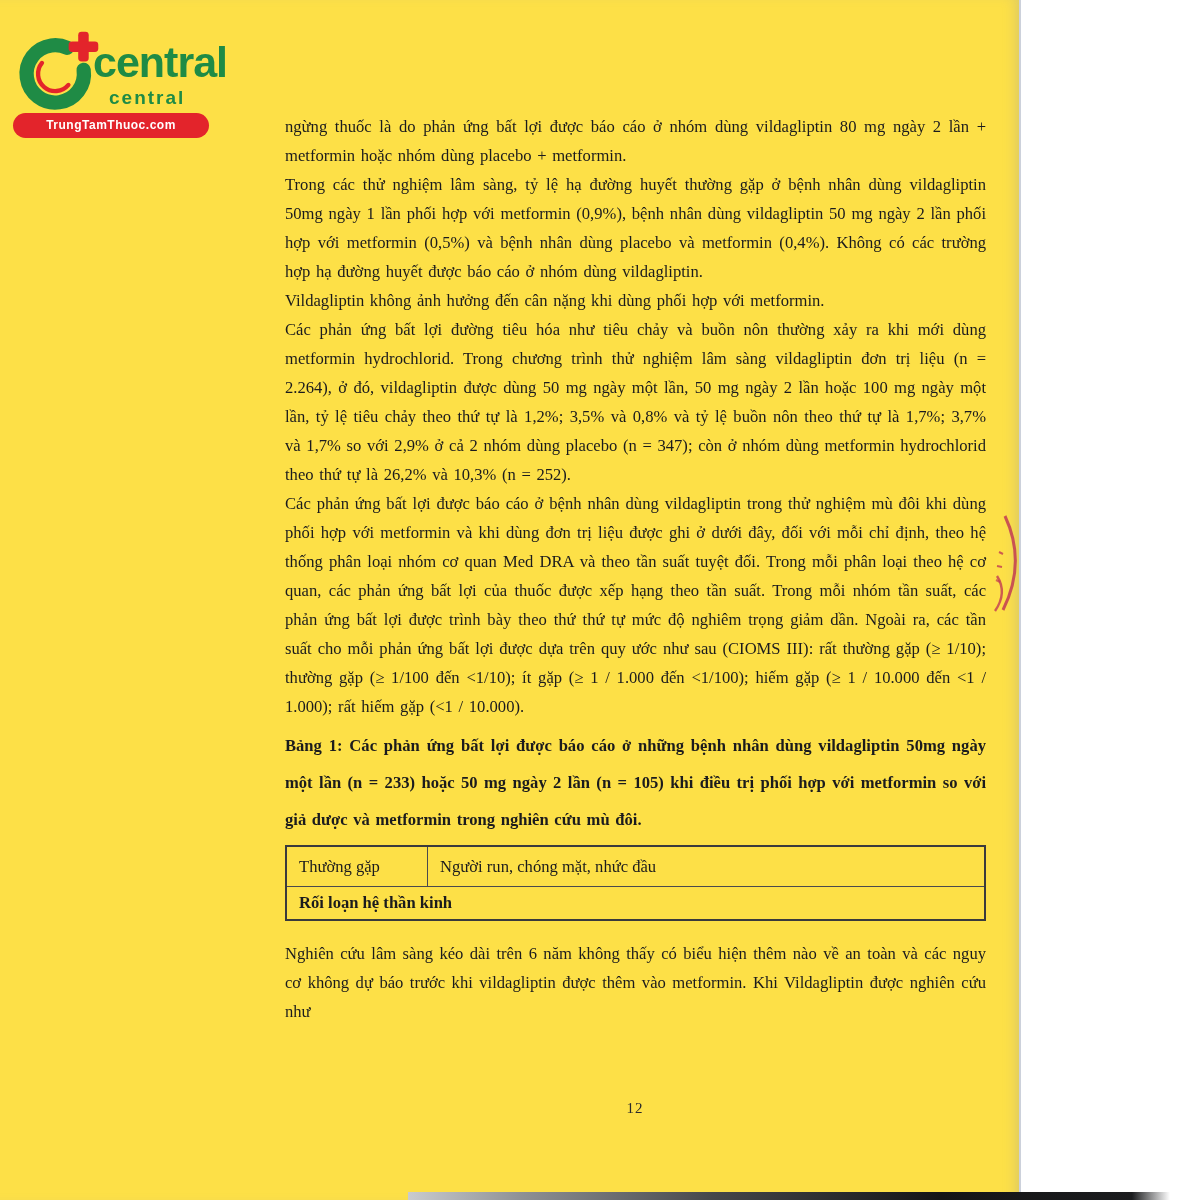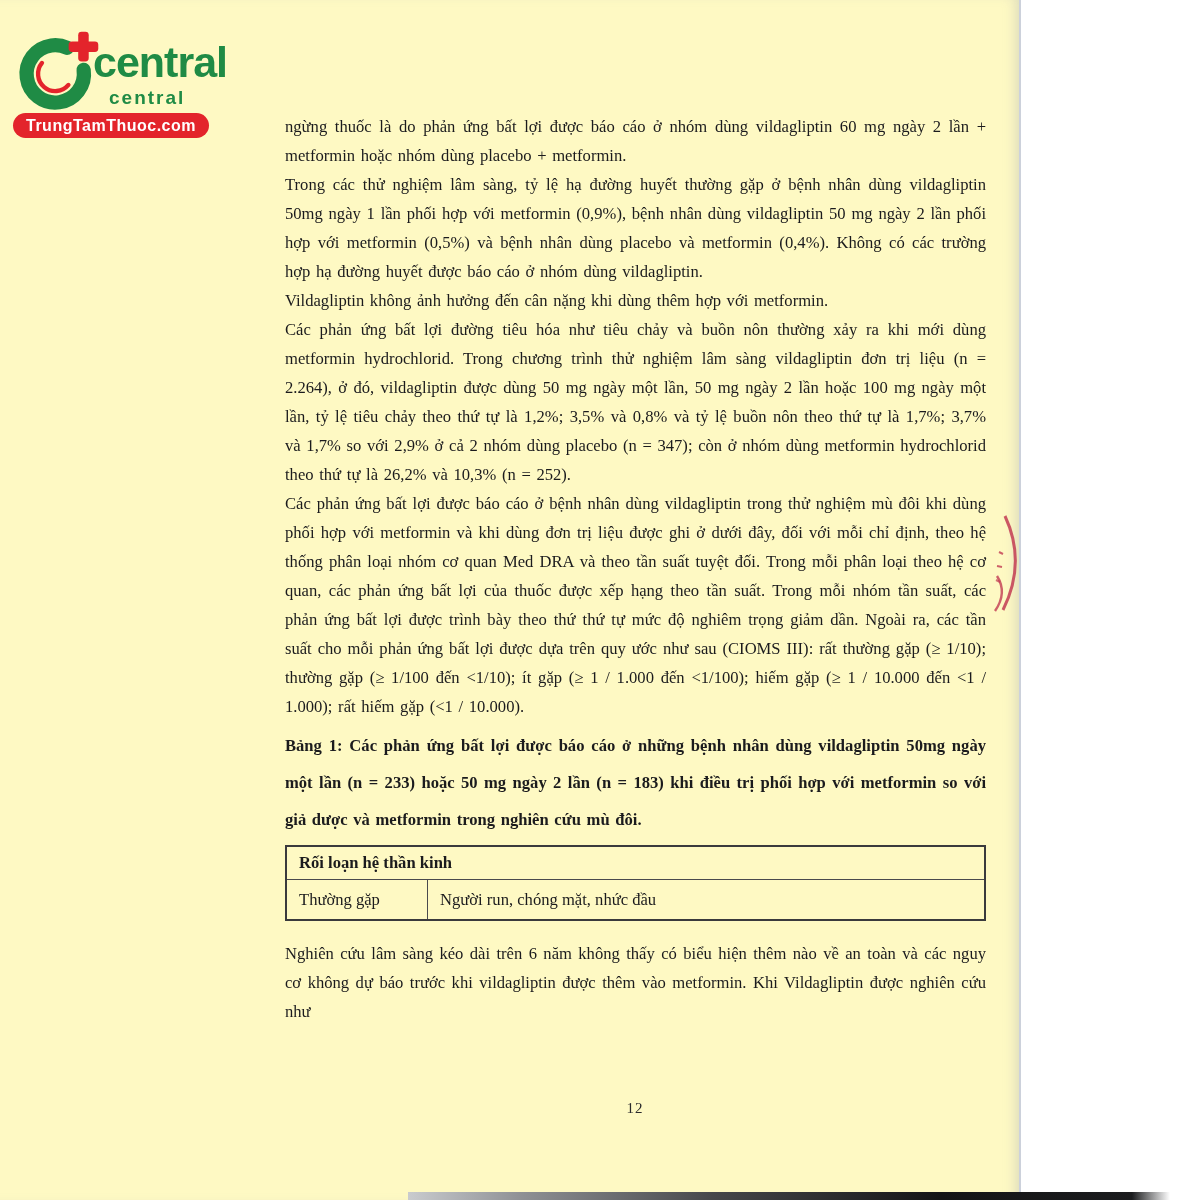--- a/index.html
+++ b/index.html
@@ -3,41 +3,41 @@
 <meta charset="utf-8">
 <style>
   html,body{margin:0;padding:0;background:#ffffff;}
   .canvas{
     position:relative;width:1200px;height:1200px;overflow:hidden;
     background:#ffffff;font-family:"Liberation Serif", serif;color:#1b1b1d;
   }
   
   .sheet{
     position:absolute;left:0;top:0;width:1019px;height:1200px;
-    background:#fef9c3;border-right:2px solid #ccd1db;
+    background:#fde047;border-right:2px solid #ccd1db;
     box-shadow:inset -10px 0 14px -8px rgba(140,150,175,.35);
   }
   
   .logo{position:absolute;left:13px;top:26px;width:210px;height:120px;}
   .logo-mark{position:absolute;left:2px;top:2px;}
   .logo-brand{
     position:absolute;left:80px;top:14px;
     font-family:"Liberation Sans", sans-serif;font-weight:bold;
     font-size:43px;line-height:44px;color:#1f8b45;letter-spacing:-1px;
   }
   .logo-tagline{
     position:absolute;left:96px;top:61px;
     font-family:"Liberation Sans", sans-serif;font-weight:bold;
     font-size:19px;color:#1f8b45;letter-spacing:2px;
   }
   .logo-badge{
     position:absolute;left:0;top:87px;width:196px;height:25px;
     background:#e3242b;border-radius:13px;
     font-family:"Liberation Sans", sans-serif;font-weight:bold;
-    font-size:16px;line-height:25px;color:#ffffff;text-align:center;letter-spacing:.5px;
+    font-size:12px;line-height:25px;color:#ffffff;text-align:center;letter-spacing:.5px;
   }
   
   .content{
     position:absolute;left:285px;top:112px;width:701px;
     font-size:16.6px;line-height:29px;text-align:justify;word-spacing:1.5px;
   }
   .content p{margin:0;}
   .section-heading{font-weight:bold;}
   .table-caption{font-weight:bold;line-height:37px;margin-top:6px !important;}
   
@@ -78,35 +78,35 @@
         <circle cx="42" cy="48" r="18" fill="none" stroke="#e3242b" stroke-width="4.5" stroke-dasharray="56 57.1" stroke-linecap="round" transform="rotate(40 42 48)"></circle>
         <rect x="66" y="4" width="11" height="31" rx="3.5" fill="#e3242b"></rect>
         <rect x="56" y="14" width="31" height="11" rx="3.5" fill="#e3242b"></rect>
       </svg>
       <div class="logo-brand">central</div>
       <div class="logo-tagline">central</div>
       <div class="logo-badge">TrungTamThuoc.com</div>
     </div>
 
     <div class="content">
-      <p>ngừng thuốc là do phản ứng bất lợi được báo cáo ở nhóm dùng vildagliptin 60 mg ngày 2 lần + metformin hoặc nhóm dùng placebo + metformin.</p>
+      <p>ngừng thuốc là do phản ứng bất lợi được báo cáo ở nhóm dùng vildagliptin 80 mg ngày 2 lần + metformin hoặc nhóm dùng placebo + metformin.</p>
       <p>Trong các thử nghiệm lâm sàng, tỷ lệ hạ đường huyết thường gặp ở bệnh nhân dùng vildagliptin 50mg ngày 1 lần phối hợp với metformin (0,9%), bệnh nhân dùng vildagliptin 50 mg ngày 2 lần phối hợp với metformin (0,5%) và bệnh nhân dùng placebo và metformin (0,4%). Không có các trường hợp hạ đường huyết được báo cáo ở nhóm dùng vildagliptin.</p>
-      <p>Vildagliptin không ảnh hưởng đến cân nặng khi dùng thêm hợp với metformin.</p>
+      <p>Vildagliptin không ảnh hưởng đến cân nặng khi dùng phối hợp với metformin.</p>
       <p>Các phản ứng bất lợi đường tiêu hóa như tiêu chảy và buồn nôn thường xảy ra khi mới dùng metformin hydrochlorid. Trong chương trình thử nghiệm lâm sàng vildagliptin đơn trị liệu (n = 2.264), ở đó, vildagliptin được dùng 50 mg ngày một lần, 50 mg ngày 2 lần hoặc 100 mg ngày một lần, tỷ lệ tiêu chảy theo thứ tự là 1,2%; 3,5% và 0,8% và tỷ lệ buồn nôn theo thứ tự là 1,7%; 3,7% và 1,7% so với 2,9% ở cả 2 nhóm dùng placebo (n = 347); còn ở nhóm dùng metformin hydrochlorid theo thứ tự là 26,2% và 10,3% (n = 252).</p>
       <p>Các phản ứng bất lợi được báo cáo ở bệnh nhân dùng vildagliptin trong thử nghiệm mù đôi khi dùng phối hợp với metformin và khi dùng đơn trị liệu được ghi ở dưới đây, đối với mỗi chỉ định, theo hệ thống phân loại nhóm cơ quan Med DRA và theo tần suất tuyệt đối. Trong mỗi phân loại theo hệ cơ quan, các phản ứng bất lợi của thuốc được xếp hạng theo tần suất. Trong mỗi nhóm tần suất, các phản ứng bất lợi được trình bày theo thứ thứ tự mức độ nghiêm trọng giảm dần. Ngoài ra, các tần suất cho mỗi phản ứng bất lợi được dựa trên quy ước như sau (CIOMS III): rất thường gặp (≥ 1/10); thường gặp (≥ 1/100 đến &lt;1/10); ít gặp (≥ 1 / 1.000 đến &lt;1/100); hiếm gặp (≥ 1 / 10.000 đến &lt;1 / 1.000); rất hiếm gặp (&lt;1 / 10.000).</p>
-      <p class="table-caption">Bảng 1: Các phản ứng bất lợi được báo cáo ở những bệnh nhân dùng vildagliptin 50mg ngày một lần (n = 233) hoặc 50 mg ngày 2 lần (n = 183) khi điều trị phối hợp với metformin so với giả dược và metformin trong nghiên cứu mù đôi.</p>
+      <p class="table-caption">Bảng 1: Các phản ứng bất lợi được báo cáo ở những bệnh nhân dùng vildagliptin 50mg ngày một lần (n = 233) hoặc 50 mg ngày 2 lần (n = 105) khi điều trị phối hợp với metformin so với giả dược và metformin trong nghiên cứu mù đôi.</p>
 
       <table class="adr">
         <tbody>
           <tr>
-            <td class="group-header" colspan="2">Rối loạn hệ thần kinh</td>
+            <td class="freq-cell">Thường gặp</td>
+            <td>Người run, chóng mặt, nhức đầu</td>
           </tr>
           <tr>
-            <td class="freq-cell">Thường gặp</td>
-            <td>Người run, chóng mặt, nhức đầu</td>
+            <td class="group-header" colspan="2">Rối loạn hệ thần kinh</td>
           </tr>
         </tbody>
       </table>
 
       <p class="closing">Nghiên cứu lâm sàng kéo dài trên 6 năm không thấy có biểu hiện thêm nào về an toàn và các nguy cơ không dự báo trước khi vildagliptin được thêm vào metformin. Khi Vildagliptin được nghiên cứu như</p>
     </div>
 
     <div class="page-number">12</div>
 
     <svg class="stamp" width="32" height="100" viewBox="0 0 32 100">

